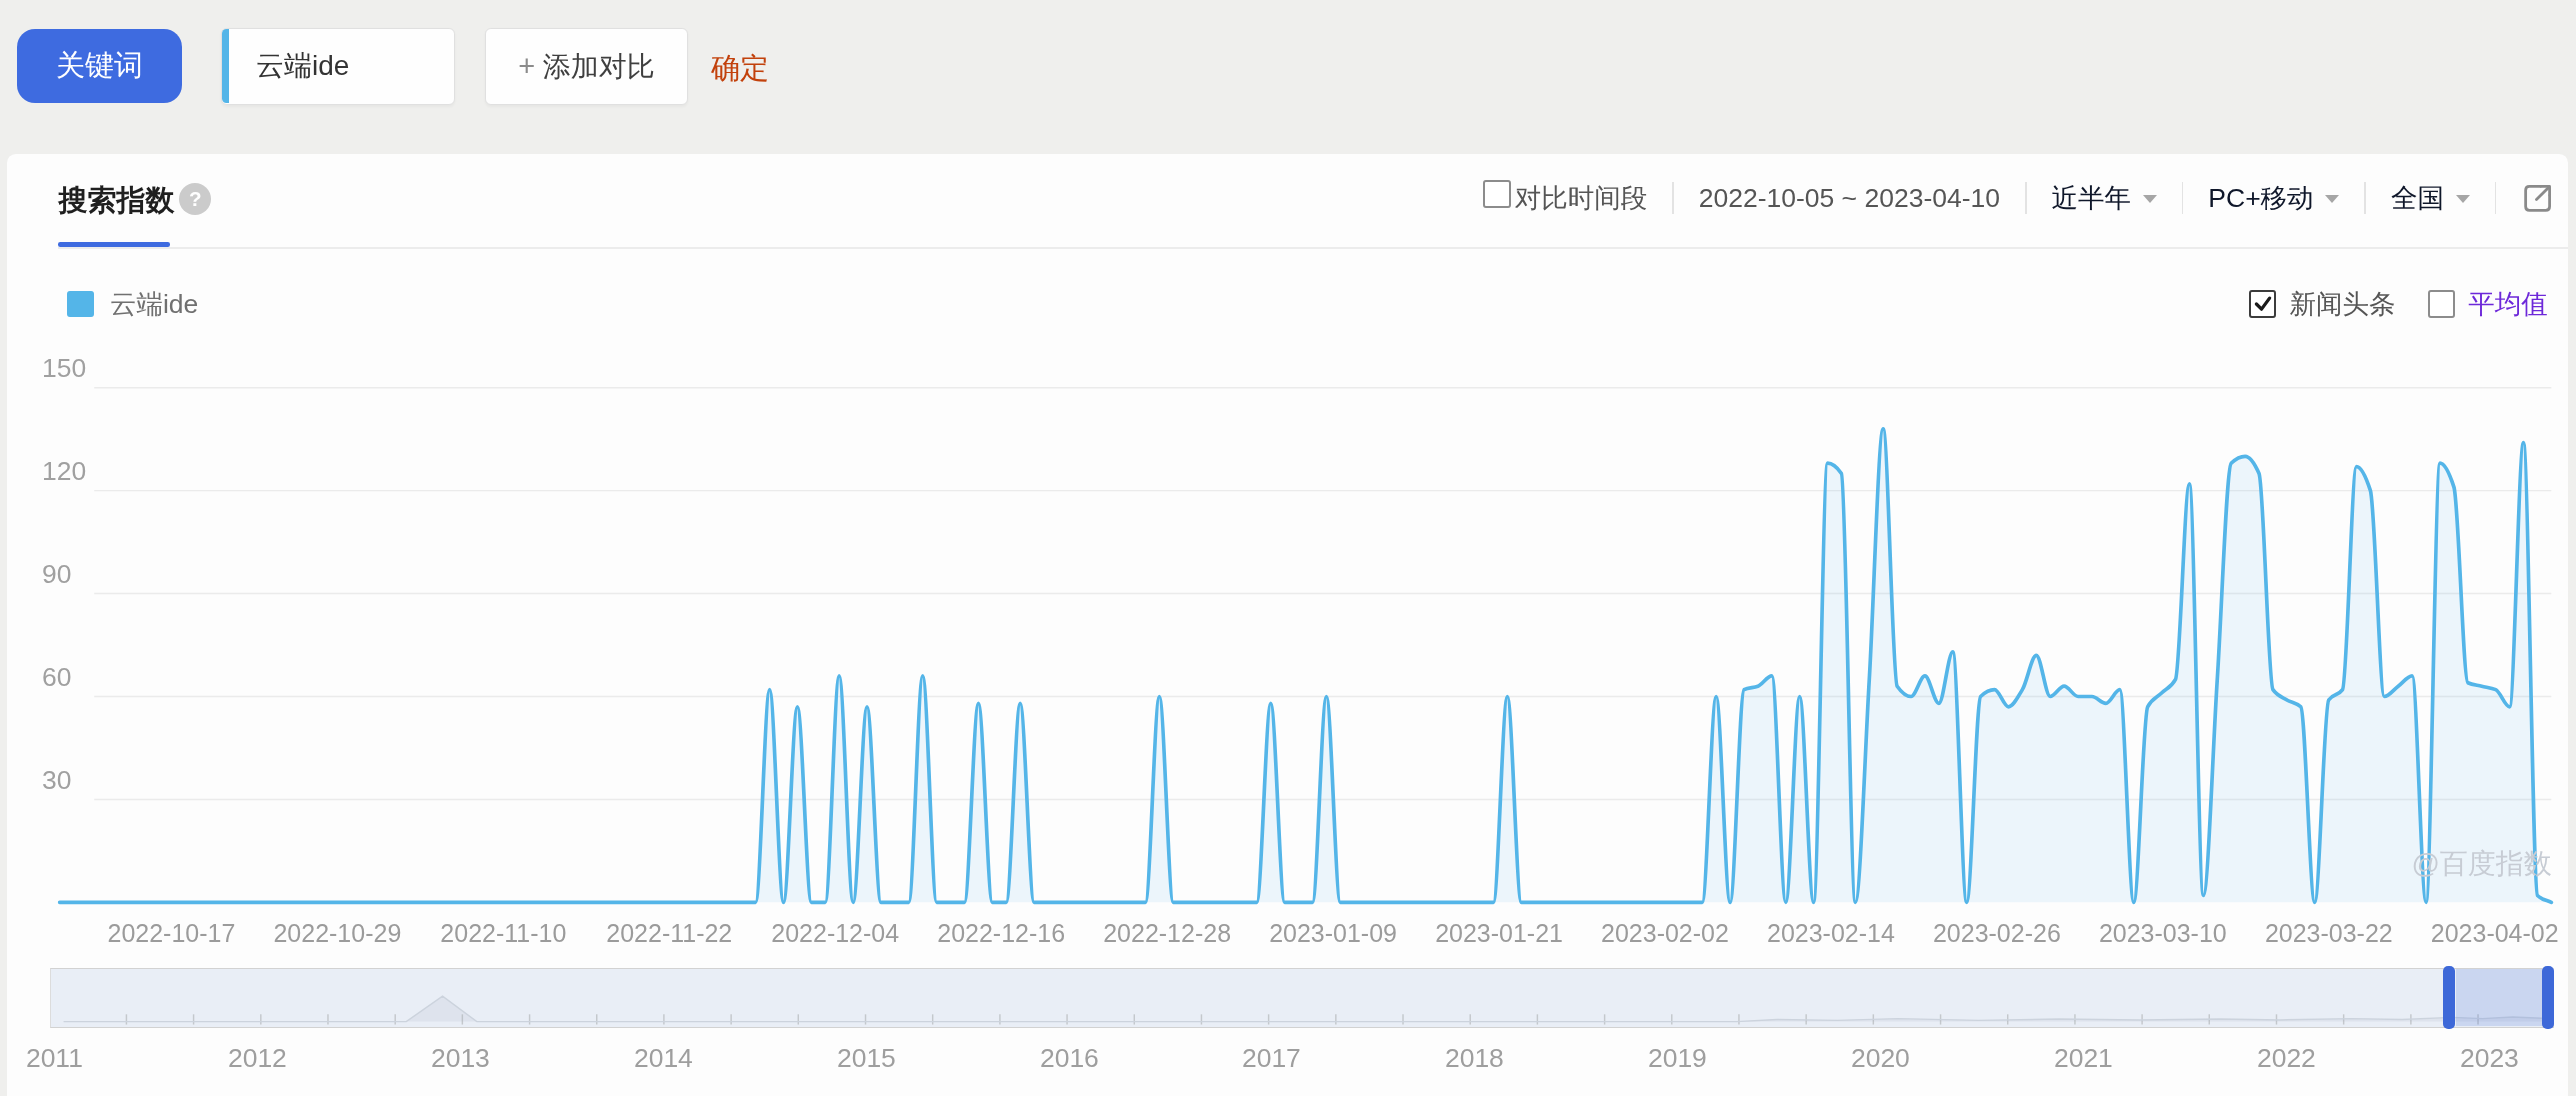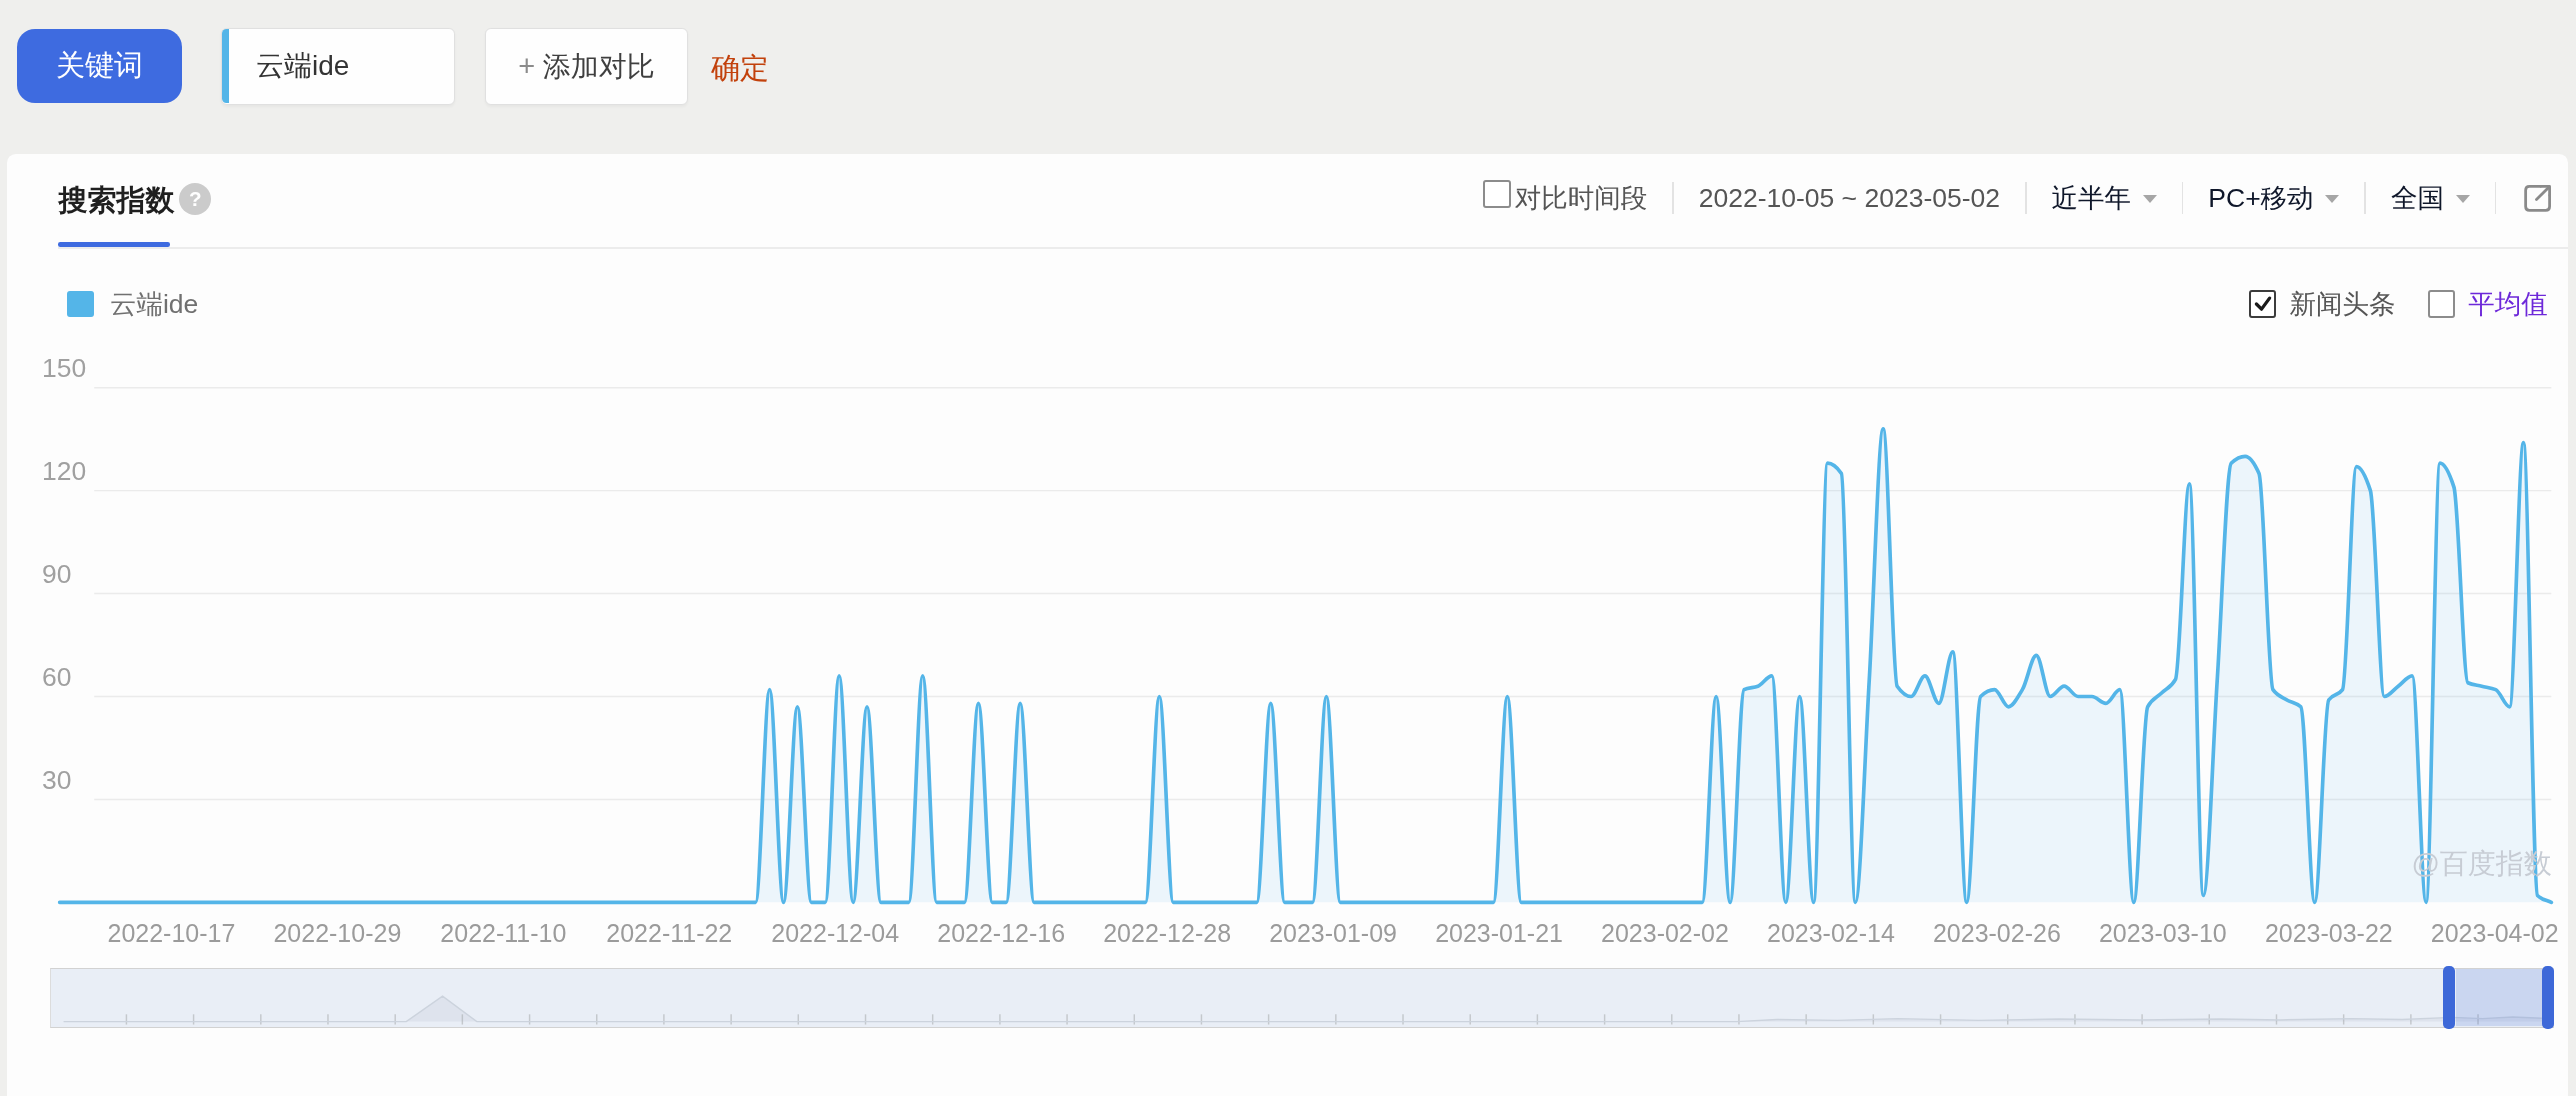--- a/index.html
+++ b/index.html
@@ -134,21 +134,21 @@
 <div class="card">
   <span class="panel-title">搜索指数</span>
   <span class="help">?</span>
 
   <div class="controls">
     <label class="ctl-check">
       <span class="cbox light"></span>
       <span>对比时间段</span>
     </label>
     <span class="vsep"></span>
-    <span class="date-range" style="color:#555;">2022-10-05 ~ 2023-05-02</span>
+    <span class="date-range" style="color:#555;">2022-10-05 ~ 2023-04-10</span>
     <span class="vsep"></span>
     <span class="dropdown">
       <span>近半年</span>
       <i class="caret"></i>
     </span>
     <span class="vsep"></span>
     <span class="dropdown">
       <span>PC+移动</span>
       <i class="caret"></i>
     </span>
@@ -259,14 +259,29 @@
         <line x1="3126.1" y1="62" x2="3126.1" y2="76" stroke="#c4c8cc" stroke-width="2"></line>
         <line x1="3218.1" y1="62" x2="3218.1" y2="76" stroke="#c4c8cc" stroke-width="2"></line>
         <line x1="3310.0" y1="62" x2="3310.0" y2="76" stroke="#c4c8cc" stroke-width="2"></line>
         <path d="M6.0,72.0 L474.9,72.0 L524.6,37.2 L571.5,72.0 L2295.4,72.0 L2350.6,69.1 L2433.3,70.3 L2516.1,67.9 L2626.4,70.3 L2736.7,68.5 L2847.0,69.7 L2957.4,68.5 L3040.1,69.7 L3136.7,67.9 L3205.6,69.1 L3274.6,66.2 L3316.0,67.9 L3357.3,65.6 L3398.7,67.4 L3398.7,72 L6.0,72 Z" fill="rgba(160,170,190,0.15)" stroke="none"></path>
         <path d="M6.0,72.0 L474.9,72.0 L524.6,37.2 L571.5,72.0 L2295.4,72.0 L2350.6,69.1 L2433.3,70.3 L2516.1,67.9 L2626.4,70.3 L2736.7,68.5 L2847.0,69.7 L2957.4,68.5 L3040.1,69.7 L3136.7,67.9 L3205.6,69.1 L3274.6,66.2 L3316.0,67.9 L3357.3,65.6 L3398.7,67.4" fill="none" stroke="#ccd3dd" stroke-width="2"></path>
       </svg>
     <div class="sel"></div>
   </div>
   <div class="handle left"></div>
   <div class="handle right"></div>
+  <div class="years" id="years">
+      <span class="year" style="left: 47px;">2011</span>
+      <span class="year" style="left: 250px;">2012</span>
+      <span class="year" style="left: 453px;">2013</span>
+      <span class="year" style="left: 656px;">2014</span>
+      <span class="year" style="left: 859px;">2015</span>
+      <span class="year" style="left: 1062px;">2016</span>
+      <span class="year" style="left: 1264px;">2017</span>
+      <span class="year" style="left: 1467px;">2018</span>
+      <span class="year" style="left: 1670px;">2019</span>
+      <span class="year" style="left: 1873px;">2020</span>
+      <span class="year" style="left: 2076px;">2021</span>
+      <span class="year" style="left: 2279px;">2022</span>
+      <span class="year" style="left: 2482px;">2023</span>
+    </div>
 </div>
 
 
 </body></html>

